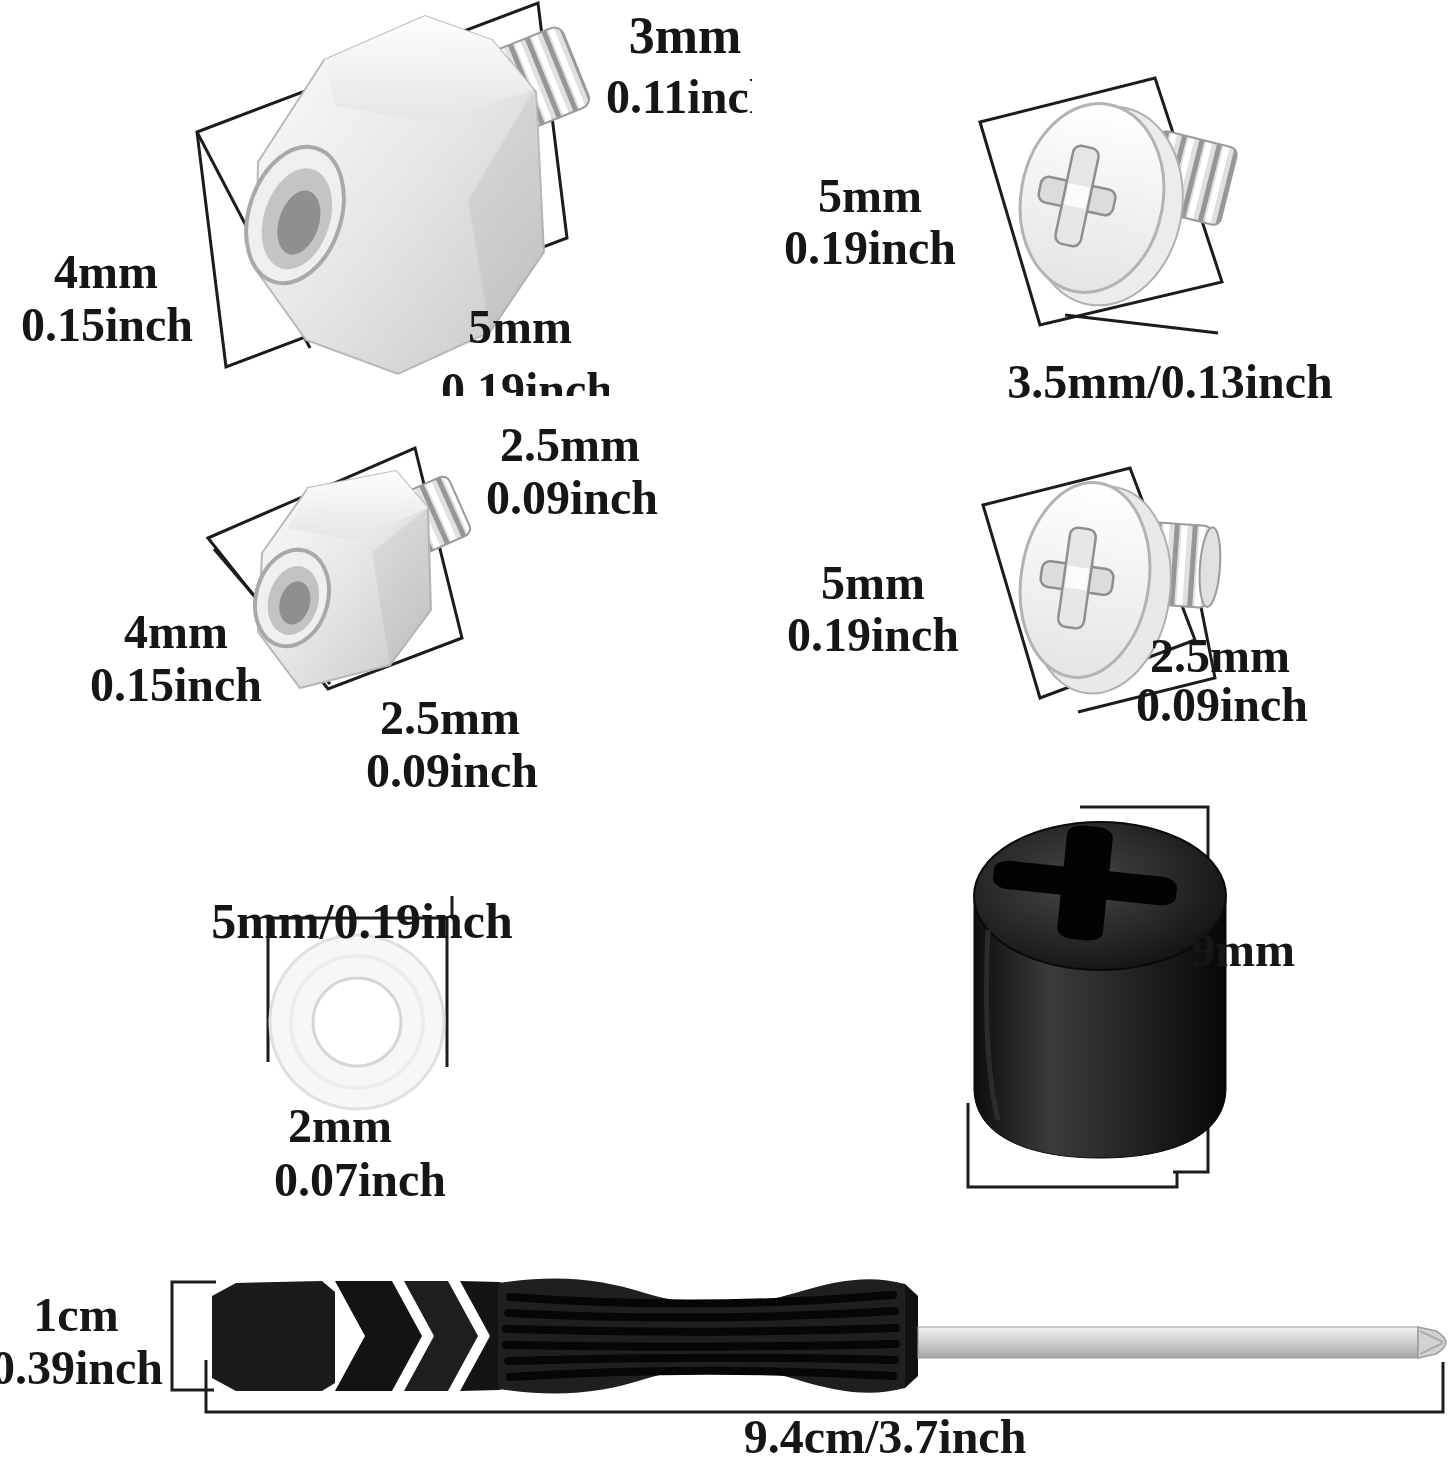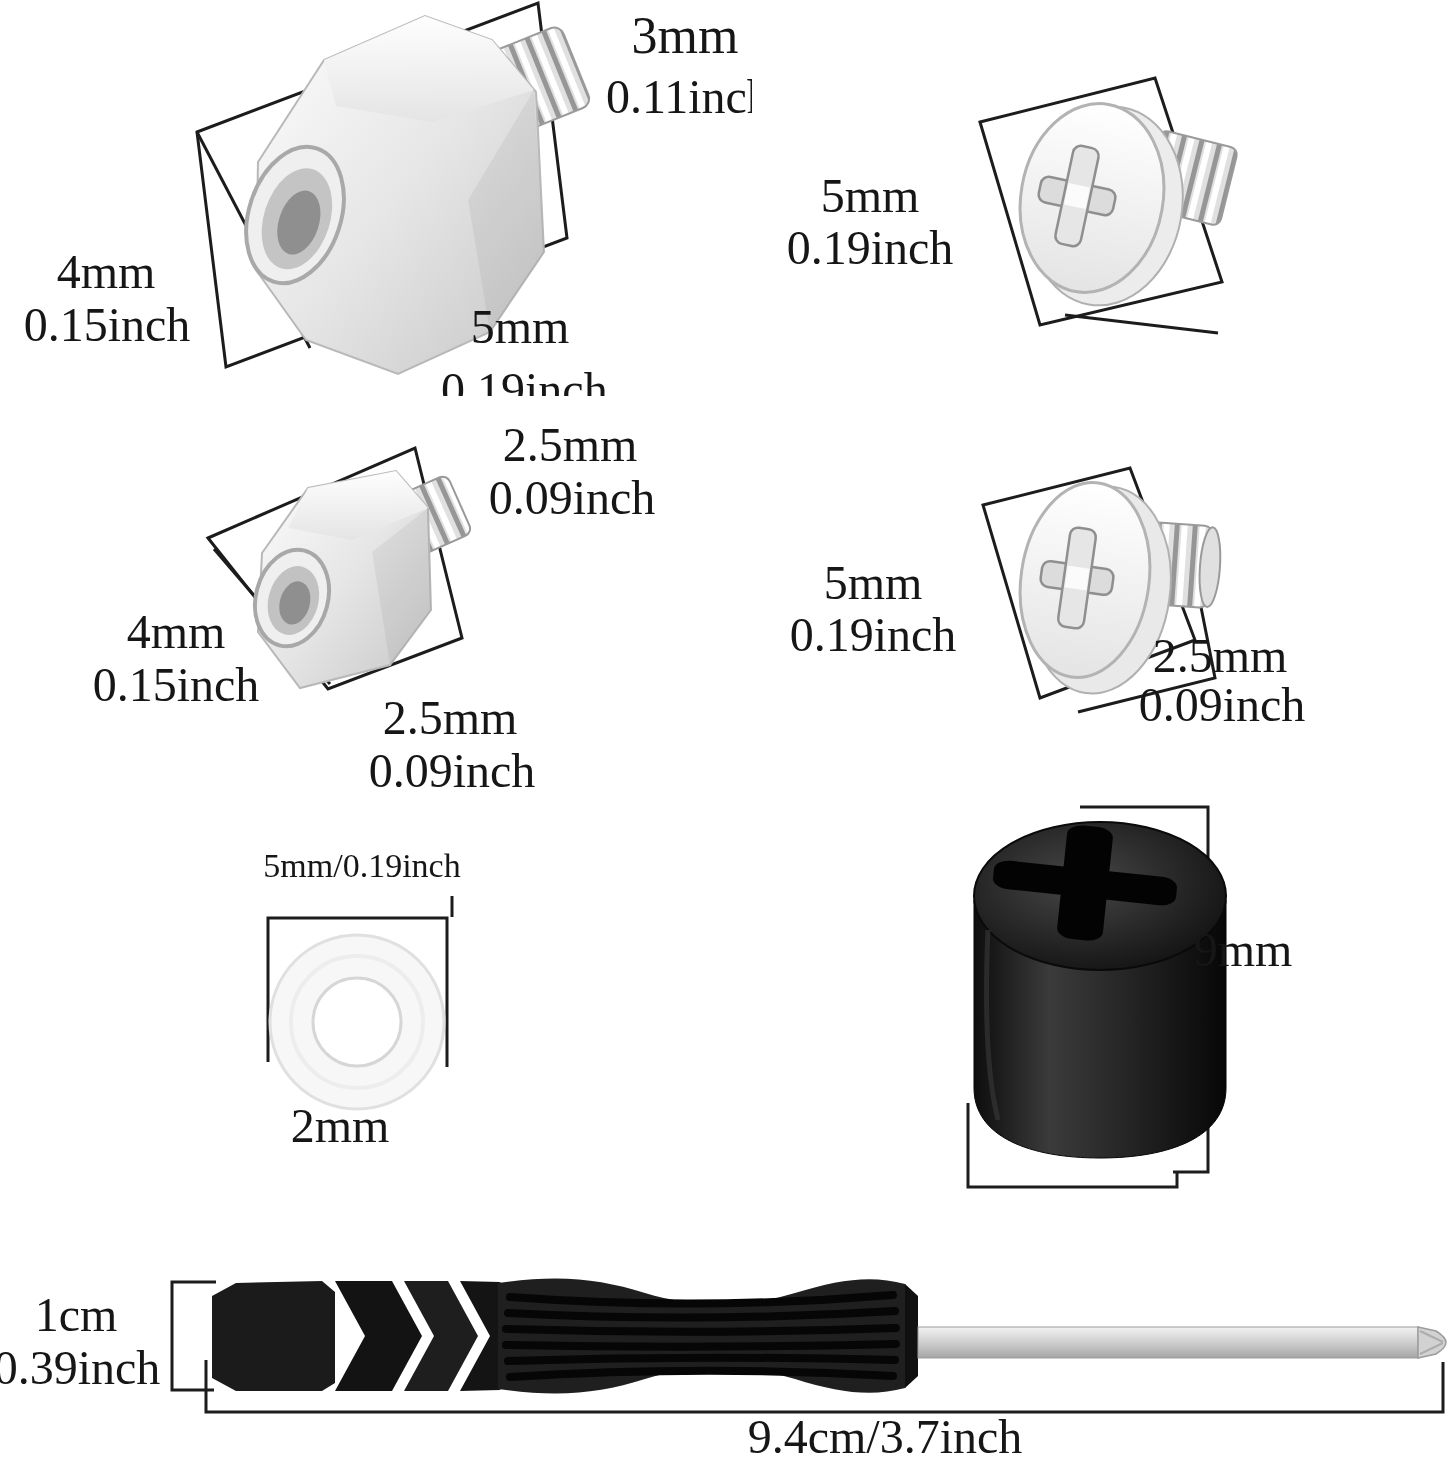--- a/index.html
+++ b/index.html
@@ -1,19 +1,19 @@
 <!DOCTYPE html>
 <html><head>
 <meta charset="utf-8">
 <style>
   html,body{margin:0;padding:0;background:#ffffff;}
   #stage{position:relative;width:1455px;height:1460px;background:#ffffff;overflow:hidden;
          font-family:"Liberation Serif","DejaVu Serif",serif;}
   #stage svg{position:absolute;left:0;top:0;}
-  .lbl{position:absolute;font-weight:normal;font-size:48px;line-height:1.12;color:#161616;
+  .lbl{position:absolute;font-weight:bold;font-size:48px;line-height:1.12;color:#161616;
        white-space:nowrap;transform:translateX(-50%);}
   .lbl.clip{transform:none;overflow:hidden;}
   .dim{stroke:#1c1c1c;stroke-width:3;fill:none;}
 </style>
 </head>
 <body>
 
 <div id="stage">
 
   <svg width="1455" height="1460" viewBox="0 0 1455 1460">
@@ -175,35 +175,37 @@
 
   <div class="lbl" style="left:685px;top:7px;font-size:52px">3mm</div>
   <div class="lbl clip" style="left:606px;top:70px;width:146px;height:58px">0.11inch</div>
   <div class="lbl" style="left:106px;top:245px">4mm</div>
   <div class="lbl" style="left:107px;top:298px">0.15inch</div>
   <div class="lbl" style="left:520px;top:300px">5mm</div>
   <div class="lbl clip" style="left:441px;top:363px;width:168px;height:33px">0.19inch</div>
 
   <div class="lbl" style="left:870px;top:169px">5mm</div>
   <div class="lbl" style="left:870px;top:221px">0.19inch</div>
+  <div class="lbl" style="left:1170px;top:355px">3.5mm/0.13inch</div>
 
   <div class="lbl" style="left:570px;top:418px">2.5mm</div>
   <div class="lbl" style="left:572px;top:471px">0.09inch</div>
   <div class="lbl" style="left:176px;top:605px">4mm</div>
   <div class="lbl" style="left:176px;top:658px">0.15inch</div>
   <div class="lbl" style="left:450px;top:691px">2.5mm</div>
   <div class="lbl" style="left:452px;top:744px">0.09inch</div>
 
   <div class="lbl" style="left:873px;top:556px">5mm</div>
   <div class="lbl" style="left:873px;top:608px">0.19inch</div>
   <div class="lbl" style="left:1220px;top:629px">2.5mm</div>
   <div class="lbl" style="left:1222px;top:678px">0.09inch</div>
 
-  <div class="lbl" style="left:362px;top:847px;font-size:34px">5mm/0.19inch</div>
+  <div class="lbl" style="left:362px;top:893px;font-size:50px">5mm/0.19inch</div>
   <div class="lbl" style="left:340px;top:1099px">2mm</div>
+  <div class="lbl" style="left:360px;top:1153px">0.07inch</div>
 
   <div class="lbl" style="left:1243px;top:923px">9mm</div>
 
   <div class="lbl" style="left:76px;top:1288px">1cm</div>
   <div class="lbl" style="left:77px;top:1341px">0.39inch</div>
   <div class="lbl" style="left:885px;top:1410px">9.4cm/3.7inch</div>
 
 </div>
 
 </body></html>

